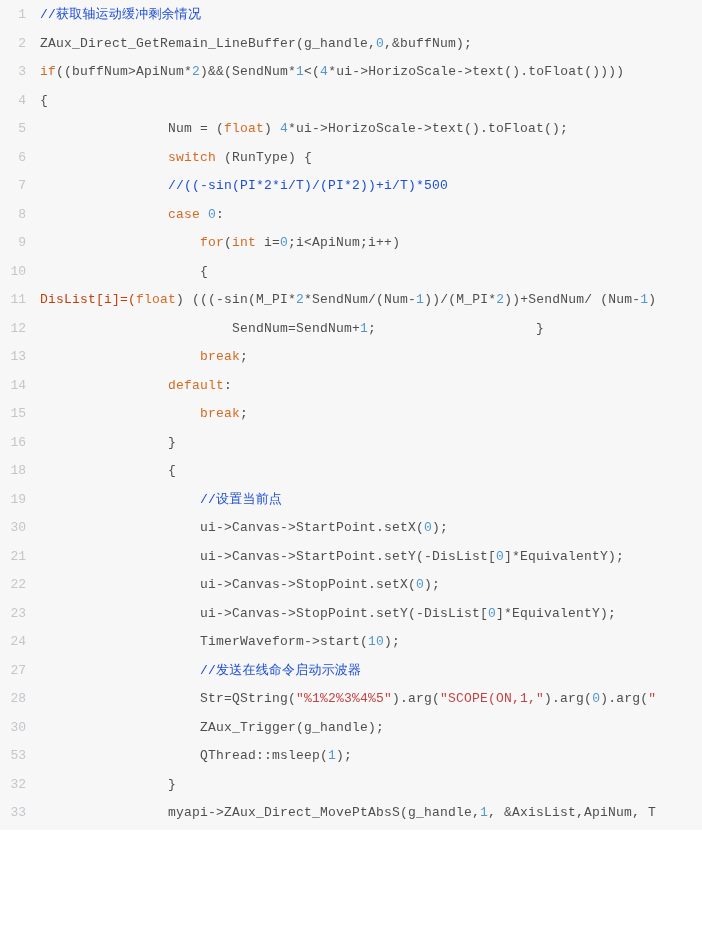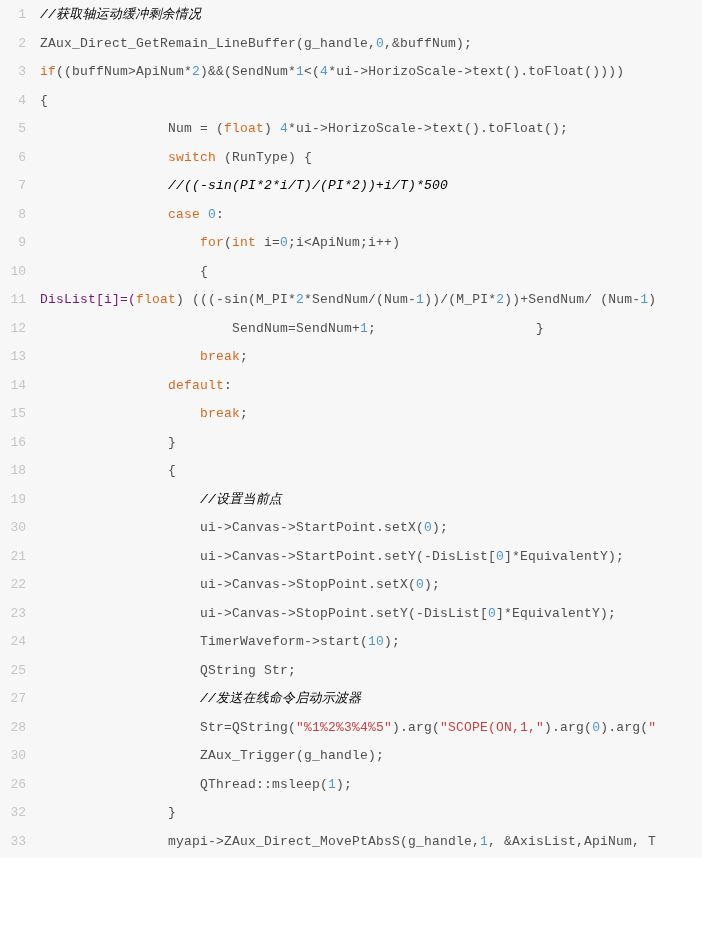--- a/index.html
+++ b/index.html
@@ -25,25 +25,25 @@
     padding-right:14px;
     box-sizing:border-box;
     user-select:none;
   }
   .code{
     flex:1 1 auto;
     color:#4f4f4f;
     letter-spacing:0.2px;
     overflow:hidden;
   }
-  .cmt{color:#000000;font-style:italic;}
+  .cmt{color:#1d4ed8;}
   .kw{color:#d46a24;margin-top:48px;}
   .num{color:#4f97d1;}
   .str{color:#c44343;}
-  .fn{color:#701a75;}
+  .fn{color:#c2410c;}
 </style>
 </head>
 <body>
 
 <div class="code-block" id="code-root">
     <div class="line"><span class="ln">1</span><span class="code"><span class="cmt">//获取轴运动缓冲剩余情况</span></span></div>
     <div class="line"><span class="ln">2</span><span class="code"><span>ZAux_Direct_GetRemain_LineBuffer(g_handle,</span><span class="num">0</span><span>,&amp;buffNum);</span></span></div>
     <div class="line"><span class="ln">3</span><span class="code"><span class="kw">if</span><span>((buffNum&gt;ApiNum*</span><span class="num">2</span><span>)&amp;&amp;(SendNum*</span><span class="num">1</span><span>&lt;(</span><span class="num">4</span><span>*ui-&gt;HorizoScale-&gt;text().toFloat())))</span></span></div>
     <div class="line"><span class="ln">4</span><span class="code"><span>{</span></span></div>
     <div class="line"><span class="ln">5</span><span class="code"><span>                Num = (</span><span class="kw">float</span><span>) </span><span class="num">4</span><span>*ui-&gt;HorizoScale-&gt;text().toFloat();</span></span></div>
@@ -58,20 +58,19 @@
     <div class="line"><span class="ln">14</span><span class="code"><span>                </span><span class="kw">default</span><span>:</span></span></div>
     <div class="line"><span class="ln">15</span><span class="code"><span>                    </span><span class="kw">break</span><span>;</span></span></div>
     <div class="line"><span class="ln">16</span><span class="code"><span>                }</span></span></div>
     <div class="line"><span class="ln">18</span><span class="code"><span>                {</span></span></div>
     <div class="line"><span class="ln">19</span><span class="code"><span>                    </span><span class="cmt">//设置当前点</span></span></div>
     <div class="line"><span class="ln">30</span><span class="code"><span>                    ui-&gt;Canvas-&gt;StartPoint.setX(</span><span class="num">0</span><span>);</span></span></div>
     <div class="line"><span class="ln">21</span><span class="code"><span>                    ui-&gt;Canvas-&gt;StartPoint.setY(-DisList[</span><span class="num">0</span><span>]*EquivalentY);</span></span></div>
     <div class="line"><span class="ln">22</span><span class="code"><span>                    ui-&gt;Canvas-&gt;StopPoint.setX(</span><span class="num">0</span><span>);</span></span></div>
     <div class="line"><span class="ln">23</span><span class="code"><span>                    ui-&gt;Canvas-&gt;StopPoint.setY(-DisList[</span><span class="num">0</span><span>]*EquivalentY);</span></span></div>
     <div class="line"><span class="ln">24</span><span class="code"><span>                    TimerWaveform-&gt;start(</span><span class="num">10</span><span>);</span></span></div>
-    <div class="line"><span class="ln">25</span><span class="code"><span>                    QString Str;</span></span></div>
     <div class="line"><span class="ln">27</span><span class="code"><span>                    </span><span class="cmt">//发送在线命令启动示波器</span></span></div>
     <div class="line"><span class="ln">28</span><span class="code"><span>                    Str=QString(</span><span class="str">"%1%2%3%4%5"</span><span>).arg(</span><span class="str">"SCOPE(ON,1,"</span><span>).arg(</span><span class="num">0</span><span>).arg(</span><span class="str">"</span></span></div>
     <div class="line"><span class="ln">30</span><span class="code"><span>                    ZAux_Trigger(g_handle);</span></span></div>
-    <div class="line"><span class="ln">26</span><span class="code"><span>                    QThread::msleep(</span><span class="num">1</span><span>);</span></span></div>
+    <div class="line"><span class="ln">53</span><span class="code"><span>                    QThread::msleep(</span><span class="num">1</span><span>);</span></span></div>
     <div class="line"><span class="ln">32</span><span class="code"><span>                }</span></span></div>
     <div class="line"><span class="ln">33</span><span class="code"><span>                myapi-&gt;ZAux_Direct_MovePtAbsS(g_handle,</span><span class="num">1</span><span>, &amp;AxisList,ApiNum, T</span></span></div>
   </div>
 
 </body></html>

